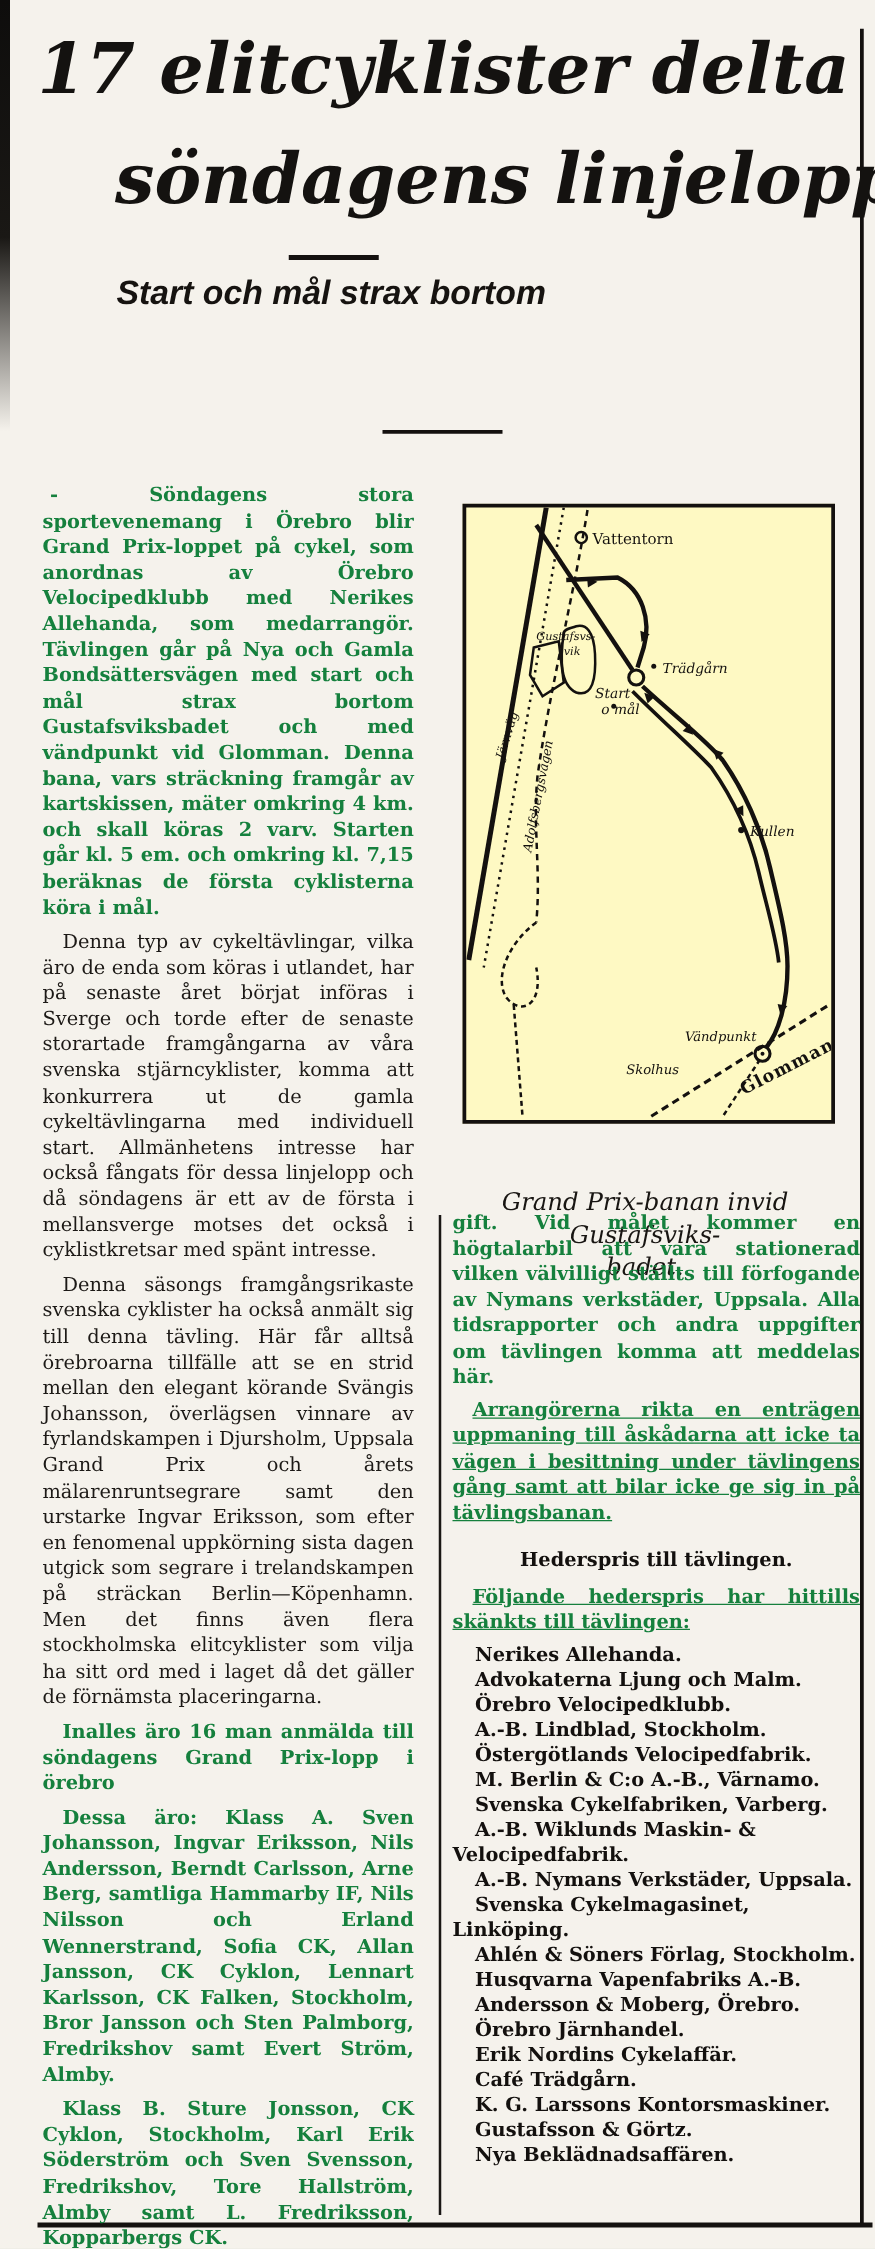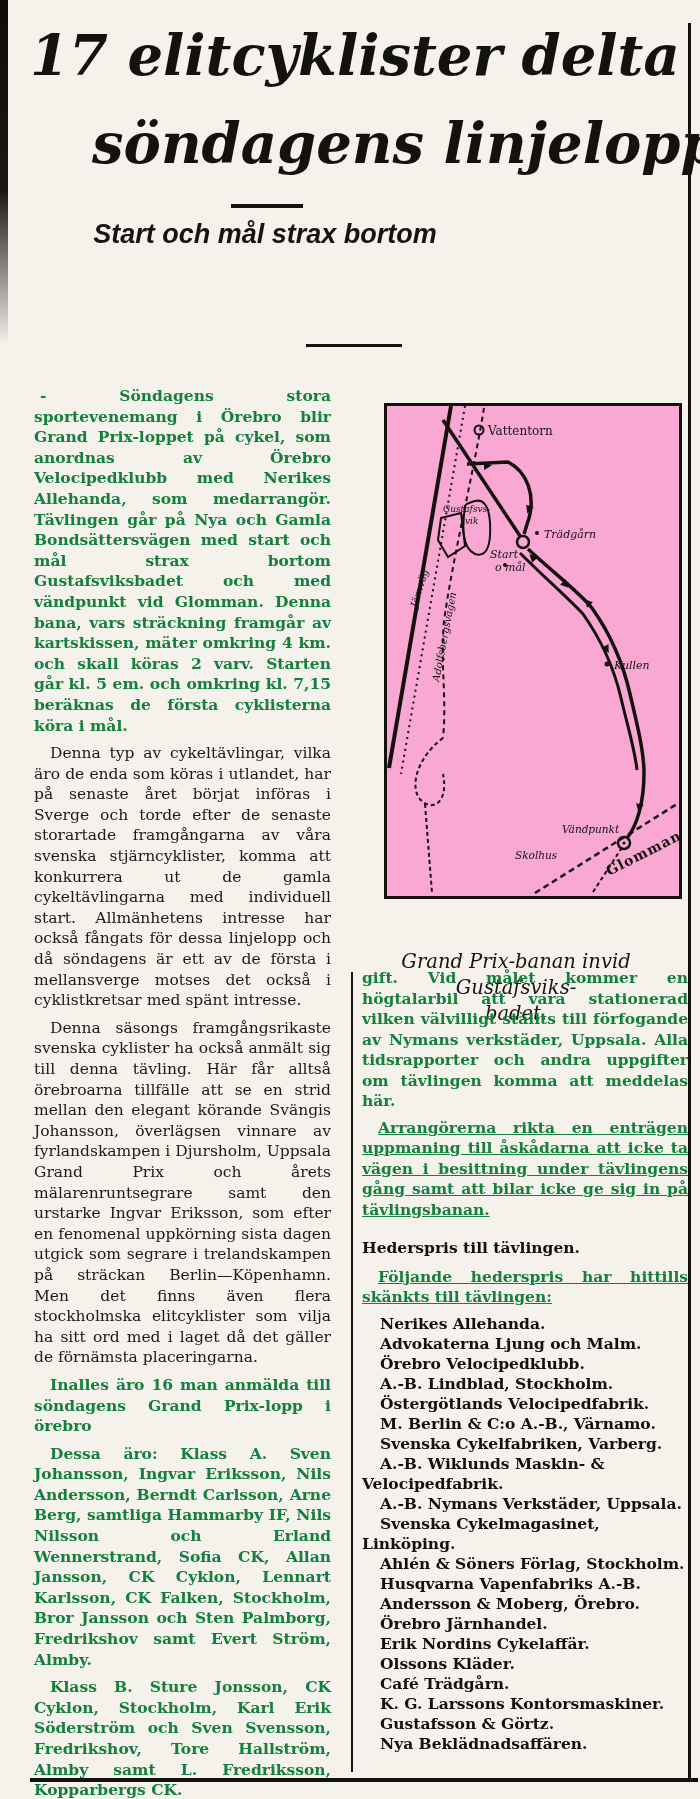--- a/index.html
+++ b/index.html
@@ -26,33 +26,33 @@
     font-size:27px;line-height:36px;color:#161310;}
   .subhead-divider{position:absolute;left:306px;top:344px;width:96px;height:3px;background:#14110f;}
 
   .leftcol{position:absolute;left:34px;top:386px;width:297px;
     font-size:15.5px;line-height:20.6px;text-align:justify;}
   .leftcol p{margin:0 0 7px 0;text-indent:16px;}
   .leftcol p.first{text-indent:6px;}
   .b{font-weight:bold;color:#15803d;}
   .n{font-weight:normal;}
 
-  .map-frame{position:absolute;left:384px;top:403px;width:292px;height:490px;
-    border:3px solid #14110f;box-sizing:content-box;background:#f9a8d4;}
+  .map-frame{position:absolute;left:370px;top:403px;width:292px;height:490px;
+    border:3px solid #14110f;box-sizing:content-box;background:#fef9c3;}
   .map-frame svg{display:block;}
   .map-frame text{font-family:"DejaVu Serif", serif;fill:#14110f;}
   .map-caption{position:absolute;left:340px;top:901px;width:352px;text-align:center;
     font-style:italic;font-size:19.5px;line-height:26px;color:#181512;margin-top:48px;}
 
   .rightcol{position:absolute;left:362px;top:968px;width:326px;
     font-size:15.5px;line-height:20.5px;text-align:justify;}
   .rightcol p{margin:0 0 6px 0;}
   .rightcol p.cont{text-indent:0;}
   .rightcol p.ind{text-indent:16px;text-decoration:underline;}
-  .prize-heading{margin-top:18px;margin-bottom:8px;
+  .prize-heading{margin-top:18px;margin-bottom:8px;text-align:center;
     font-weight:bold;font-size:15.5px;color:#13100e;}
   .sponsor-list{}
   .sponsor-list div{text-indent:18px;line-height:20px;font-weight:bold;color:#13100e;
     text-align:left;}
 </style>
 </head>
 <body>
 
 <div class="page">
 
@@ -167,21 +167,20 @@
       <div>M. Berlin &amp; C:o A.-B., Värnamo.</div>
       <div>Svenska Cykelfabriken, Varberg.</div>
       <div>A.-B. Wiklunds Maskin- &amp; Velocipedfabrik.</div>
       <div>A.-B. Nymans Verkstäder, Uppsala.</div>
       <div>Svenska Cykelmagasinet, Linköping.</div>
       <div>Ahlén &amp; Söners Förlag, Stockholm.</div>
       <div>Husqvarna Vapenfabriks A.-B.</div>
       <div>Andersson &amp; Moberg, Örebro.</div>
       <div>Örebro Järnhandel.</div>
       <div>Erik Nordins Cykelaffär.</div>
-      <div>Olssons Kläder.</div>
       <div>Café Trädgårn.</div>
       <div>K. G. Larssons Kontorsmaskiner.</div>
       <div>Gustafsson &amp; Görtz.</div>
       <div>Nya Beklädnadsaffären.</div>
     </div>
   </div>
 
 </div>
 
 </body></html>

